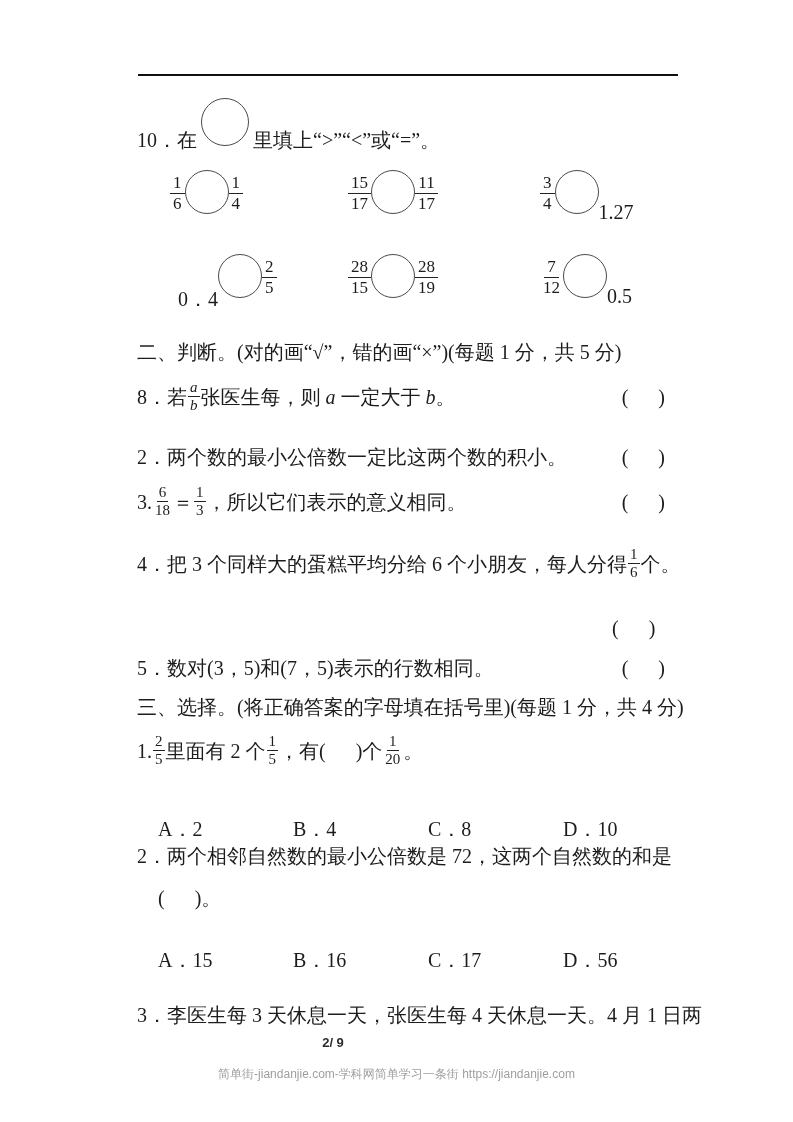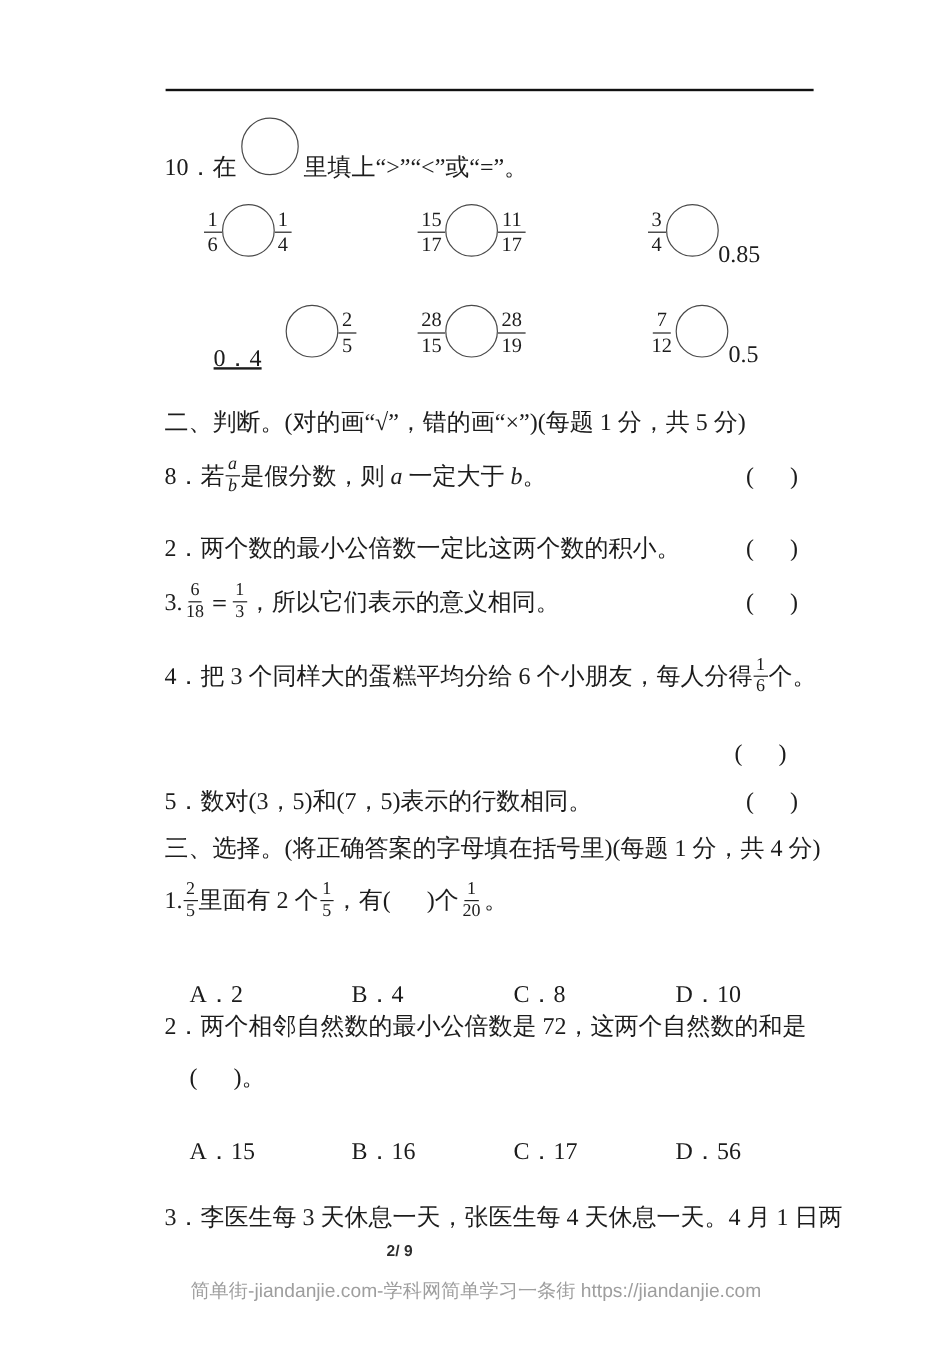--- a/index.html
+++ b/index.html
@@ -18,38 +18,38 @@
   .circle.cmp-c{width:42px;height:42px;flex:0 0 auto;}
   
   .cmp-grid{position:absolute;left:137px;top:170px;width:556px;height:166px;}
   .cmp{position:absolute;display:flex;align-items:flex-start;}
   .frac{display:inline-flex;flex-direction:column;align-items:center;vertical-align:middle;
         font-size:17px;line-height:1.2;}
   .frac .fn{border-bottom:1.5px solid #222;padding:0 3px;}
   .frac .fd{padding:0 3px;}
   .cmp .frac{margin-top:3px;}
   .cmp .dec{margin-top:28px;}
-  .cmp .dec-left{margin-top:31px;margin-right:20px;text-decoration:underline;}
+  .cmp .dec-left{margin-top:31px;margin-right:0;}
   
   .line{position:absolute;left:137px;display:flex;align-items:center;}
   .item{width:528px;justify-content:space-between;}
   .item .content{display:flex;align-items:center;}
   .inline-frac{font-size:15px;line-height:1.15;margin:0 1px;}
   .inline-frac .fn{border-bottom:1.3px solid #222;padding:0 2px;}
   .inline-frac .fd{padding:0 2px;}
   .bracket{white-space:pre;}
   .var{font-style:italic;font-family:"Liberation Serif","DejaVu Serif",serif;}
   .opts-row{position:absolute;left:0;top:0;width:793px;height:30px;}
   .opt{position:absolute;top:0;margin-top:20px;}
   .pagenum{position:absolute;left:0;top:1034px;width:666px;text-align:center;
            font-family:"Liberation Sans","DejaVu Sans",sans-serif;font-weight:bold;
            font-size:13px;color:#2d2d2d;}
   .footer{position:absolute;left:0;top:1066px;width:793px;text-align:center;
           font-family:"Liberation Sans","DejaVu Sans",sans-serif;
-          font-size:16px;color:#9e9e9e;}
+          font-size:12px;color:#9e9e9e;}
 </style>
 </head>
 <body>
 
 <div class="page">
 
   <div class="topline"></div>
 
   <div class="q10row">
     <span>10．在</span>
@@ -67,21 +67,21 @@
 
     <div class="cmp" style="left:211px;top:0;">
       <span class="frac"><span class="fn">15</span><span class="fd">17</span></span>
       <span class="circle cmp-c"></span>
       <span class="frac"><span class="fn">11</span><span class="fd">17</span></span>
     </div>
 
     <div class="cmp" style="left:403px;top:0;">
       <span class="frac"><span class="fn">3</span><span class="fd">4</span></span>
       <span class="circle cmp-c"></span>
-      <span class="dec">0.85</span>
+      <span class="dec">1.27</span>
     </div>
 
     <div class="cmp" style="left:41px;top:84px;">
       <span class="dec-left">0．4</span>
       <span class="circle cmp-c"></span>
       <span class="frac"><span class="fn">2</span><span class="fd">5</span></span>
     </div>
 
     <div class="cmp" style="left:211px;top:84px;">
       <span class="frac"><span class="fn">28</span><span class="fd">15</span></span>
@@ -95,21 +95,21 @@
       <span class="dec">0.5</span>
     </div>
 
   </div>
 
   <div class="line" style="top:338px;text-align:center;">
     <span>二、判断。(对的画“√”，错的画“×”)(每题 1 分，共 5 分)</span>
   </div>
 
   <div class="line item" style="top:379px;">
-    <span class="content"><span>8．若</span><span class="frac inline-frac var"><span class="fn">a</span><span class="fd">b</span></span><span>是假分数，则 </span><span class="var">a</span><span> 一定大于 </span><span class="var">b</span><span>。</span></span>
+    <span class="content"><span>8．若</span><span class="frac inline-frac var"><span class="fn">a</span><span class="fd">b</span></span><span>张医生每，则 </span><span class="var">a</span><span> 一定大于 </span><span class="var">b</span><span>。</span></span>
     <span class="bracket">(      )</span>
   </div>
 
   <div class="line item" style="top:443px;">
     <span class="content"><span>2．两个数的最小公倍数一定比这两个数的积小。</span></span>
     <span class="bracket">(      )</span>
   </div>
 
   <div class="line item" style="top:484px;">
     <span class="content"><span>3.</span><span class="frac inline-frac"><span class="fn">6</span><span class="fd">18</span></span><span>＝</span><span class="frac inline-frac"><span class="fn">1</span><span class="fd">3</span></span><span>，所以它们表示的意义相同。</span></span>

